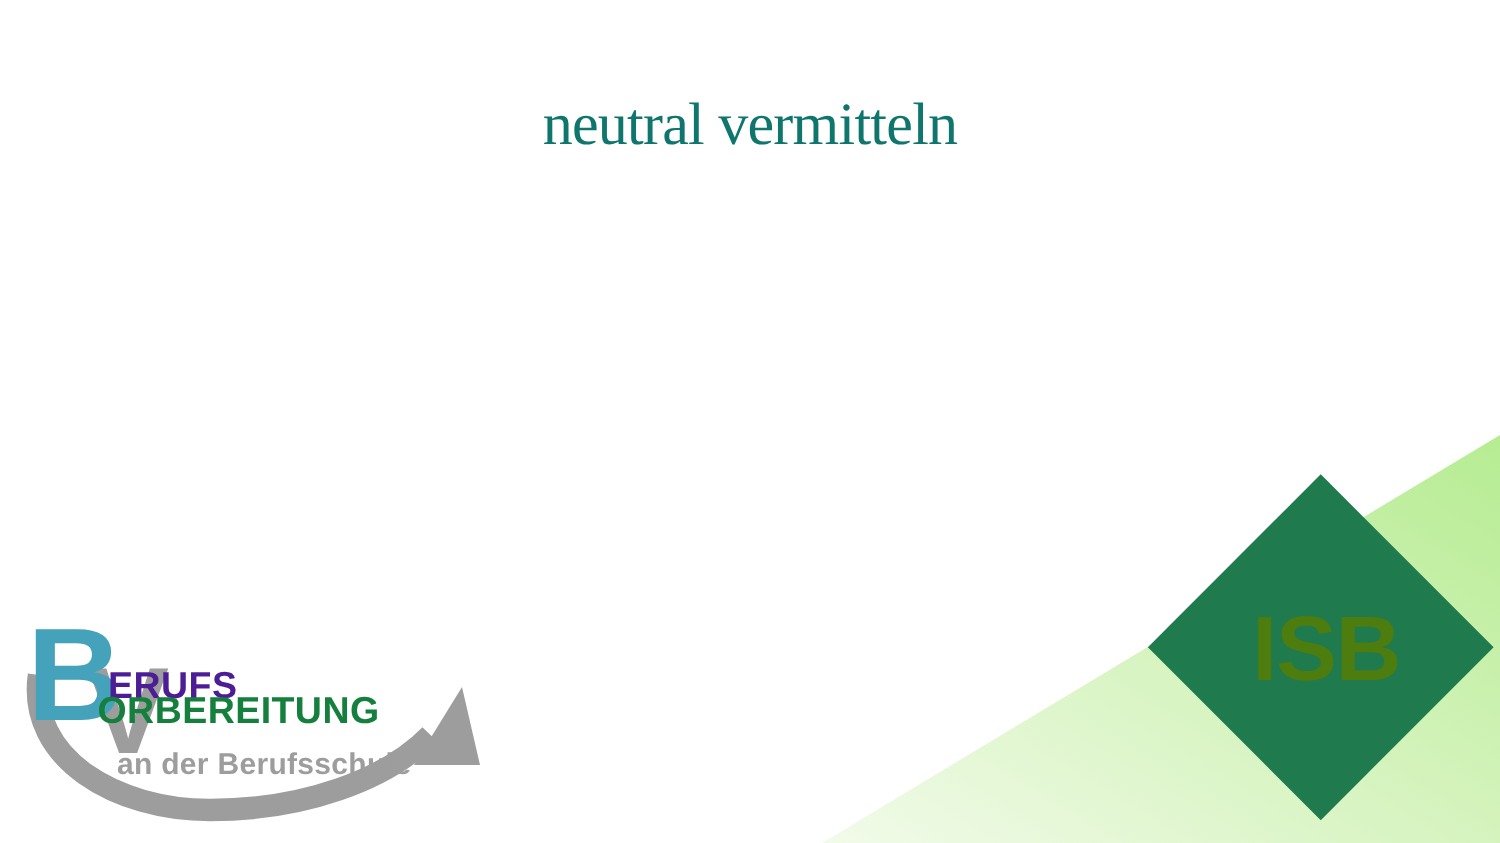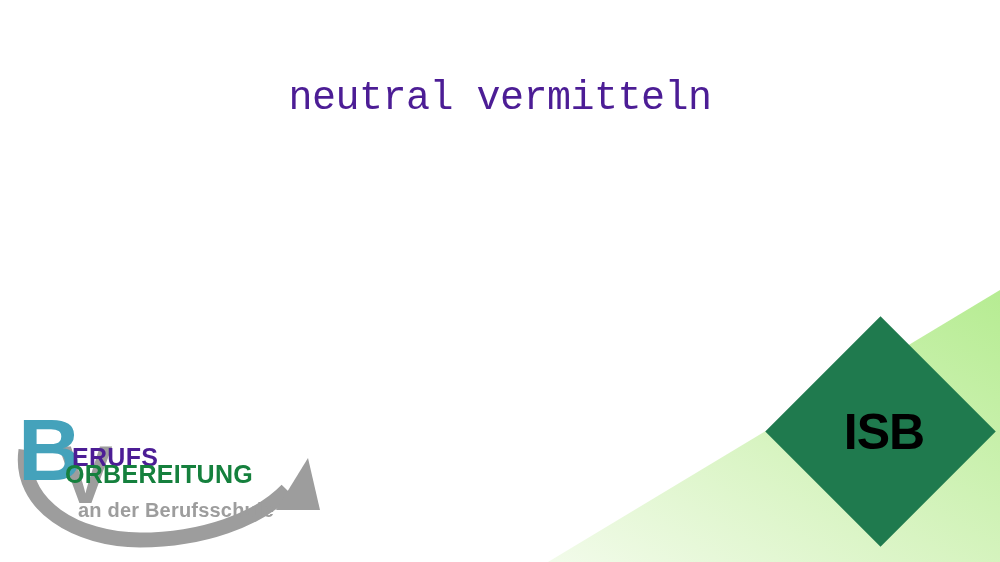--- a/index.html
+++ b/index.html
@@ -51,24 +51,24 @@
   }
   #isb-wordmark {
     position: absolute;
     left: 0;
     top: 0;
     width: 230px;
     height: 230px;
     display: flex;
     align-items: center;
     justify-content: center;
-    color: #000000;
-    font-family: "Liberation Sans", sans-serif;
-    font-weight: 700;
-    font-size: 50px;
+    color: #4d7c0f;
+    font-family: "Liberation Sans", sans-serif;
+    font-weight: 700;
+    font-size: 61px;
     letter-spacing: -1px;
     line-height: 1;
     padding-left: 6px;
     box-sizing: border-box;
   }
 
   
   #title-block {
     position: absolute;
     left: 0;
@@ -80,27 +80,27 @@
   .title-line {
     color: #089a9a;
     font-family: "Liberation Sans", sans-serif;
     font-weight: 400;
     font-size: 92px;
     line-height: 95px;
     letter-spacing: -1.5px;
     white-space: nowrap;
   }
   #subtitle {
-    color: #4c1d95;
-    font-family: Liberation Mono, monospace;
+    color: #0f766e;
+    font-family: Liberation Serif, serif;
     font-weight: 400;
     font-size: 40px;
     line-height: 46px;
     letter-spacing: -0.5px;
-    margin-top: 28px;
+    margin-top: 12px;
     white-space: nowrap;
   }
 
   
   #bv-logo {
     position: absolute;
     left: 8px;
     top: 398px;
     width: 330px;
     height: 160px;

